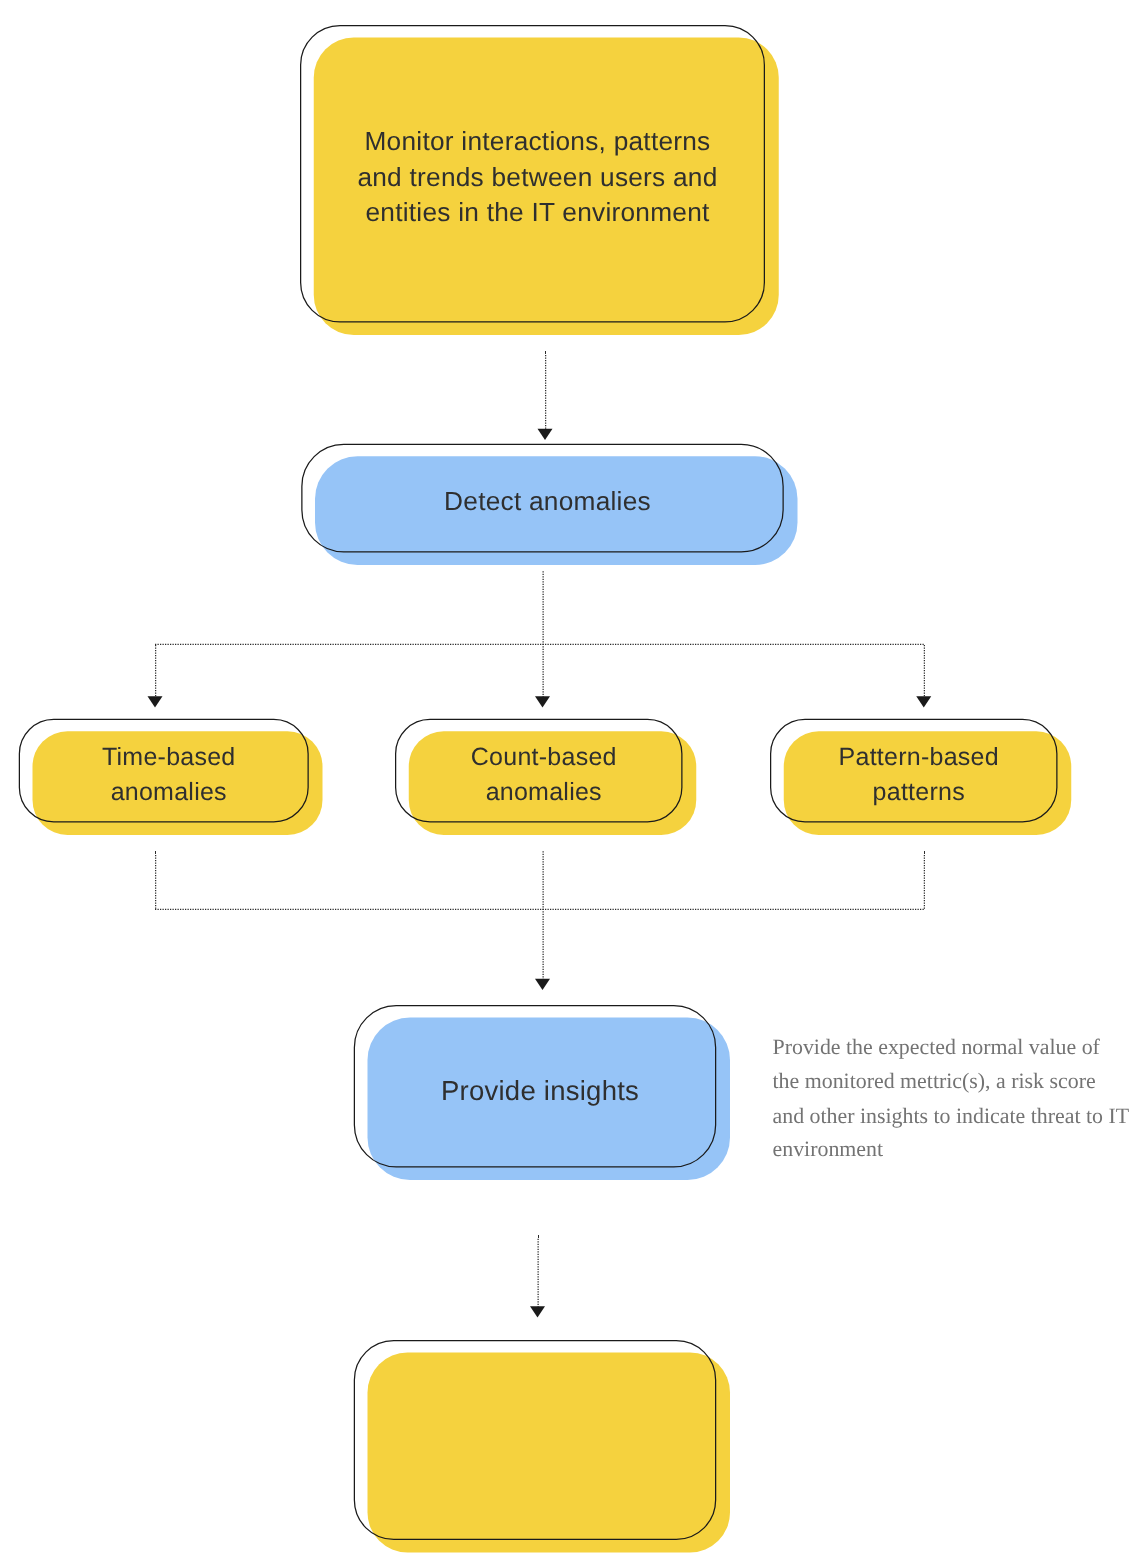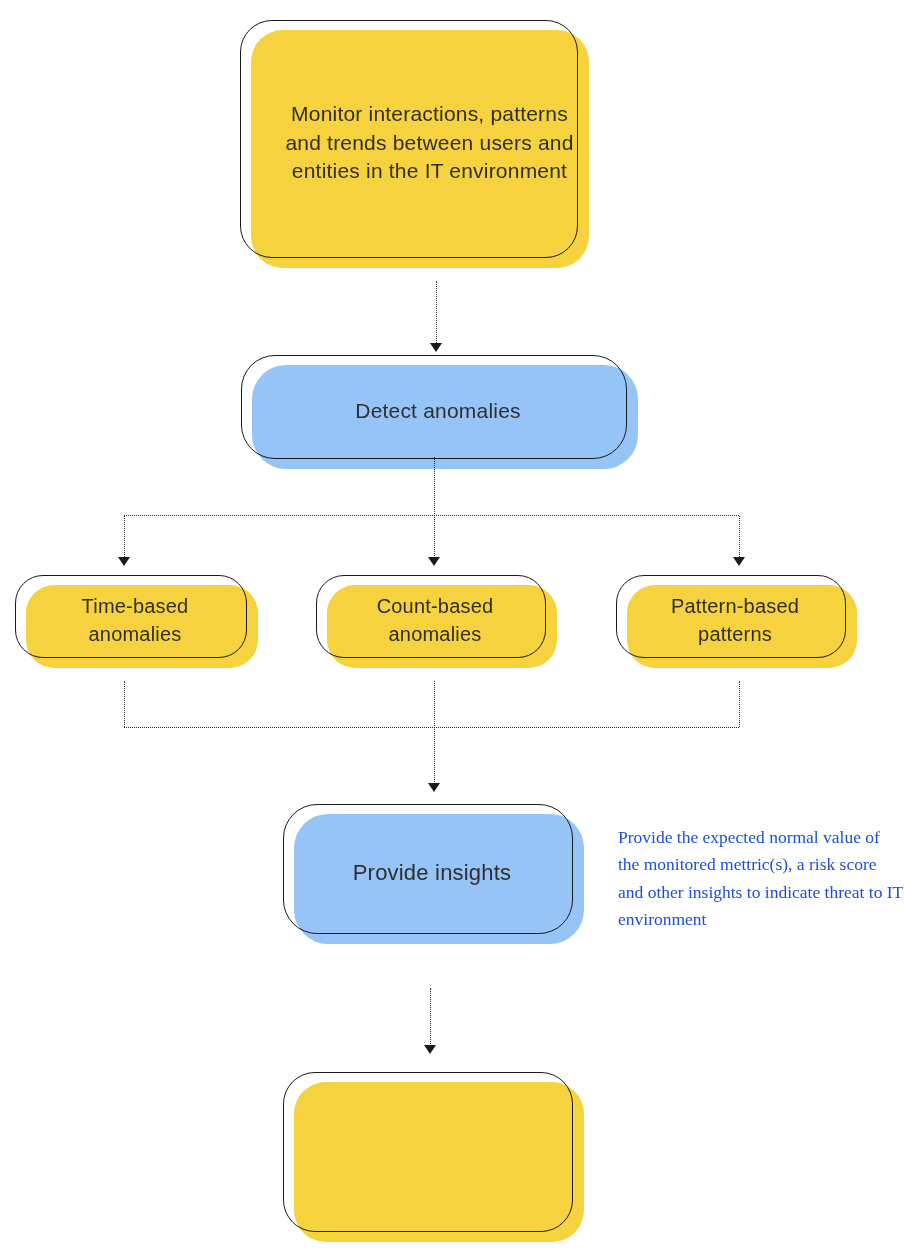--- a/index.html
+++ b/index.html
@@ -71,38 +71,38 @@
   }
   
   .annotation {
     position: absolute;
     left: 618px;
     top: 824px;
     width: 286px;
     font-family: "Liberation Serif", serif;
     font-size: 17.5px;
     line-height: 1.56;
-    color: #1d4ed8;
+    color: #737373;
   }
 </style>
 </head>
 <body>
 
 <div class="canvas">
 
-  <div class="node yellow" style="left:240px;top:20px;width:338px;height:238px;justify-content:flex-end;--r:32px;">
+  <div class="node yellow" style="left:240px;top:20px;width:372px;height:238px;--r:32px;">
     <div class="node-fill"></div>
     <div class="node-outline"></div>
     <div class="node-label" style="max-width:305px;font-size:21px;">Monitor interactions, patterns and trends between users and entities in the IT environment</div>
   </div>
 
   <div class="vline" style="left:436px;top:281px;height:62px;"></div>
   <div class="arrowhead" style="left:430px;top:343px;"></div>
 
-  <div class="node blue" style="left:241px;top:355px;width:386px;height:104px;--r:34px;">
+  <div class="node blue" style="left:241px;top:355px;width:386px;height:87px;--r:34px;">
     <div class="node-fill"></div>
     <div class="node-outline"></div>
     <div class="node-label" style="font-size:21px;">Detect anomalies</div>
   </div>
 
   <div class="vline" style="left:434px;top:457px;height:101px;"></div>
   <div class="hline" style="left:124px;top:515px;width:615px;"></div>
   <div class="vline" style="left:124px;top:516px;height:41px;"></div>
   <div class="vline" style="left:739px;top:516px;height:41px;"></div>
   <div class="arrowhead" style="left:118px;top:557px;"></div>

